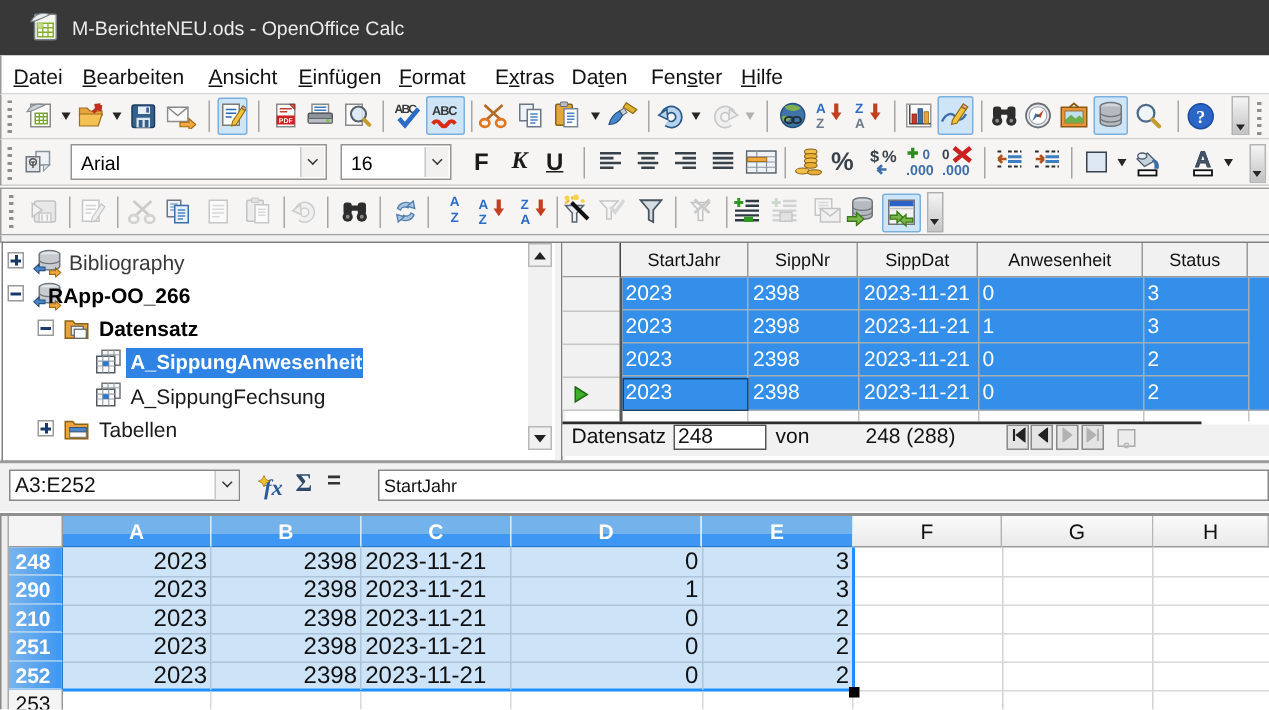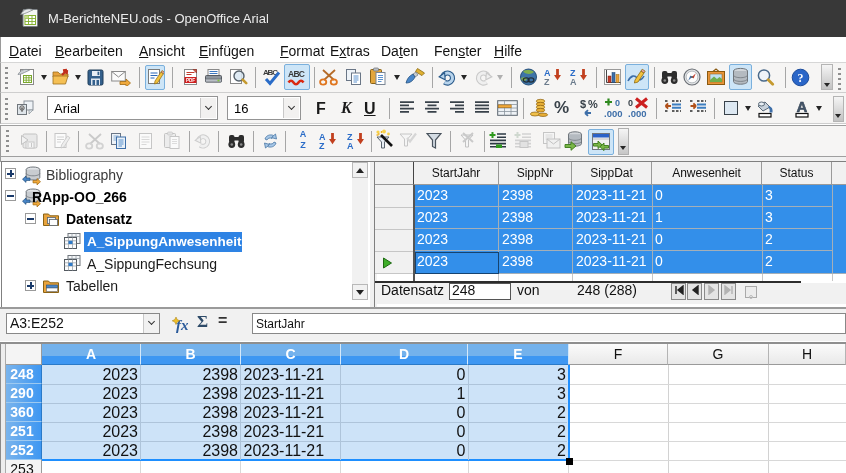--- a/index.html
+++ b/index.html
@@ -37,27 +37,27 @@
 </style></head>
 <body>
 <div class="abs titlebar"></div>
 <svg class="abs" style="left:19px;top:7px" width="22" height="22" viewBox="0 0 22 22">
  <rect x="4" y="2.5" width="14.5" height="17" rx="1" fill="#f4f6f2" stroke="#7a7f84" stroke-width="1"></rect>
  <rect x="6" y="8.5" width="10.5" height="9" fill="#fff" stroke="#85b02f" stroke-width="1"></rect>
  <path d="M6 11.5h10.5M6 14.5h10.5M9.5 8.5v9M13 8.5v9" stroke="#85b02f" stroke-width="0.9"></path>
  <rect x="6" y="8.5" width="3.5" height="3" fill="#c6dd8a"></rect>
  <path d="M1.5 7.5 C4.5 2,9.5 0.8,14 2.8 L9 5.2 C6.5 6.3,3.8 7.3,1.5 7.5 Z" fill="#e8eaec" stroke="#777c80" stroke-width="0.7"></path>
 </svg>
-<div class="abs title-txt">M-BerichteNEU.ods - OpenOffice Arial</div>
+<div class="abs title-txt">M-BerichteNEU.ods - OpenOffice Calc</div>
 <div class="abs menubar"></div>
 <div class="mi" style="left:9px"><u>D</u>atei</div>
 <div class="mi" style="left:55px"><u>B</u>earbeiten</div>
 <div class="mi" style="left:139px"><u>A</u>nsicht</div>
 <div class="mi" style="left:199px"><u>E</u>infügen</div>
-<div class="mi" style="left:280px"><u>F</u>ormat</div>
+<div class="mi" style="left:266px"><u>F</u>ormat</div>
 <div class="mi" style="left:330px">E<u>x</u>tras</div>
 <div class="mi" style="left:381px">Da<u>t</u>en</div>
 <div class="mi" style="left:434px">Fen<u>s</u>ter</div>
 <div class="mi" style="left:494px"><u>H</u>ilfe</div>
 <div class="abs tb1"></div>
 <div class="abs tb2"></div>
 <div class="abs tb3"></div>
 <div class="grip" style="left:5px;top:67px;height:22px"></div>
 <svg class="abs" style="left:17px;top:68px" width="18" height="18" viewBox="0 0 18 18">
  <rect x="3.5" y="1.5" width="13" height="15" fill="#fff" stroke="#8a8a8a"></rect>
@@ -626,21 +626,21 @@
 <div class="chs" style="left:141px;width:100px">B</div>
 <div class="chs" style="left:241px;width:100px">C</div>
 <div class="chs" style="left:341px;width:127px">D</div>
 <div class="chs" style="left:468px;width:101px">E</div>
 <div class="chn" style="left:569px;width:99px">F</div>
 <div class="chn" style="left:668px;width:101px">G</div>
 <div class="chn" style="left:769px;width:77px">H</div>
 
 <div class="rhs" style="top:365px">248</div>
 <div class="rhs" style="top:384px">290</div>
-<div class="rhs" style="top:403px">360</div>
+<div class="rhs" style="top:403px">210</div>
 <div class="rhs" style="top:422px">251</div>
 <div class="rhs" style="top:441px">252</div>
 <div class="rhn" style="top:460px">253</div>
 
 <div class="abs" style="left:42px;top:365px;width:527px;height:95px;background:#cde3f8"></div>
 <div class="abs" style="left:567.5px;top:365px;width:2px;height:96px;background:#1e8fff"></div>
 <div class="abs" style="left:42px;top:459px;width:527.5px;height:2px;background:#1e8fff"></div>
 
 <div class="gv" style="left:140px"></div>
 <div class="gv" style="left:240px"></div>

